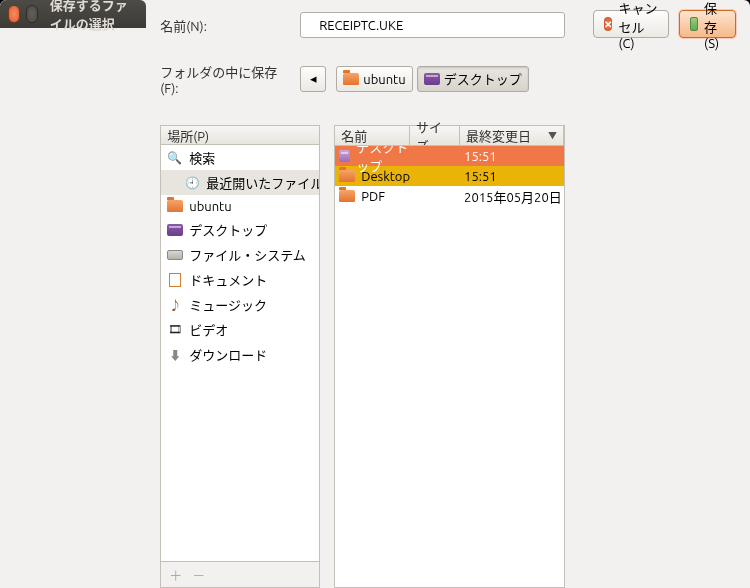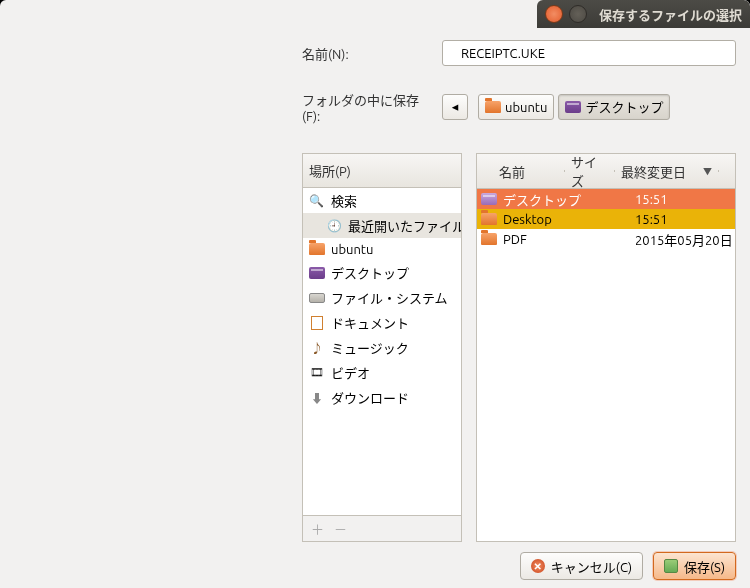--- a/index.html
+++ b/index.html
@@ -1,52 +1,52 @@
 <!DOCTYPE html>
 <html><head>
 <meta charset="utf-8">
 <style>
 * { box-sizing: border-box; margin: 0; padding: 0; font-family: "Ubuntu", "Noto Sans CJK JP", sans-serif; font-size: 13px; }
 body { background: #000; width: 750px; height: 588px; overflow: hidden; }
-.window { width: 750px; height: 588px; background: #f2f1f0; border-radius: 6px 6px 0 0; overflow: hidden; display: flex; flex-direction: column; align-items: flex-end; }
+.window { width: 750px; height: 588px; background: #f2f1f0; border-radius: 6px 6px 0 0; overflow: hidden; display: flex; flex-direction: row; }
 .titlebar { height: 28px; background: linear-gradient(#4c4b46, #3c3b37); display: flex; align-items: center; padding: 0 8px; color: #dfdbd2; font-weight: bold; border-radius: 6px 6px 0 0; gap: 6px; }
 .tb-btn { width: 18px; height: 18px; border-radius: 9px; display: inline-flex; align-items: center; justify-content: center; font-size: 11px; }
 .tb-close { background: radial-gradient(#f28d63,#e35c2c); color: #4a1a00; border: 1px solid #7a3a1a; }
 .tb-min { background: radial-gradient(#646058,#4c4943); color: #ccc; border: 1px solid #2f2c28; }
 .title-text { margin-left: 6px; }
 .content { flex: 1; padding: 12px 14px 0 14px; display: flex; flex-direction: column; gap: 24px; }
 .row { display: flex; align-items: center; gap: 10px; }
 .label { width: 130px; color: #333; }
 .name-input { flex: 1; height: 26px; border: 1px solid #b2aea5; border-radius: 3px; background: #fff; padding: 0 18px; font-family: inherit; }
 .path-btn { height: 26px; border: 1px solid #b0aca3; border-radius: 3px; background: linear-gradient(#fdfdfc,#ece9e4); padding: 0 6px; display: inline-flex; align-items: center; gap: 4px; cursor: pointer; }
 .path-btn.active { background: linear-gradient(#e8e5df,#d8d4cc); box-shadow: inset 0 1px 2px rgba(0,0,0,.15); }
 .icon-folder-orange { width: 16px; height: 12px; background: linear-gradient(#f7a36a,#e2752c); border-radius: 2px 2px 1px 1px; position: relative; }
 .icon-folder-orange::before { content:""; position:absolute; top:-3px; left:0; width:7px; height:3px; background:#e2752c; border-radius:1px 1px 0 0;}
 .icon-folder-purple { width: 16px; height: 12px; background: linear-gradient(#8a5aa8,#6b3d8a); border-radius: 2px; position: relative; }
 .icon-folder-purple::before { content:""; position:absolute; top:2px; left:2px; right:2px; height:2px; background:rgba(255,255,255,.5);}
 .nav-back { width: 26px; justify-content: center; }
 .main-area { display: flex; gap: 14px; flex: 1; min-height: 0; margin-top: 6px; }
 .places-col { width: 160px; display: flex; flex-direction: column; }
-.places-header, .files-header-row { background: linear-gradient(#f7f6f4,#e8e5df); border: 1px solid #c4c0b7; border-bottom: 1px solid #c4c0b7; height: 35px; display:flex; align-items:center; padding: 0 6px; color:#333; }
+.places-header, .files-header-row { background: linear-gradient(#f7f6f4,#e8e5df); border: 1px solid #c4c0b7; border-bottom: 1px solid #c4c0b7; height: 20px; display:flex; align-items:center; padding: 0 6px; color:#333; }
 .places-list { flex: 1; border: 1px solid #c4c0b7; border-top: none; background: #fff; overflow: hidden; }
 .place-item { display:flex; align-items:center; gap:6px; padding: 3px 6px; cursor:pointer; white-space:nowrap; }
 .place-item.selected { background: #e8e5df; padding-left: 24px; }
 .place-icon { width:16px; height:16px; display:inline-flex; align-items:center; justify-content:center; font-size:12px; }
 .icon-search { color:#666; }
 .icon-search::before { content:"🔍"; font-size:12px; }
 .icon-clock::before { content:"🕘"; font-size:12px; }
 .icon-drive { width:16px; height:10px; background:linear-gradient(#d8d6d0,#b5b2aa); border-radius:2px; border:1px solid #888;}
 .icon-doc { width:12px; height:14px; background:#fff; border:1px solid #d08030; position:relative;}
 .icon-music::before{content:"♪";color:#8a5a2a;}
 .icon-img::before{content:"🖼";font-size:11px;}
 .icon-video::before{content:"🎞";font-size:11px;}
 .icon-dl::before{content:"⬇";color:#888;}
 .places-footer { height: 26px; border: 1px solid #c4c0b7; border-top:none; background:#f2f1f0; display:flex; align-items:center; padding:0 8px; color:#aaa; gap:10px; font-size:16px;}
 .files-col { flex:1; display:flex; flex-direction:column; min-width:0;}
-.files-header-row { border-bottom:none; padding:16px; }
+.files-header-row { border-bottom:none; padding:0; }
 .fh-cell { border-right:1px solid #c4c0b7; height:100%; display:flex; align-items:center; padding:0 6px;}
 .fh-name { flex:1; }
 .fh-size { width:50px; }
 .fh-date { width:104px; justify-content:space-between; }
 .sort-arrow { font-size:9px; color:#555;}
 .files-list { flex:1; border:1px solid #c4c0b7; background:#fff; overflow:hidden;}
 .file-row { display:flex; align-items:center; height:20px; cursor:pointer; }
 .file-row.selected { background:#f07746; color:#fff; }
 .file-row.alt { background:#eab308; }
 .fc-name { flex:1; display:flex; align-items:center; gap:6px; padding-left:4px; }

